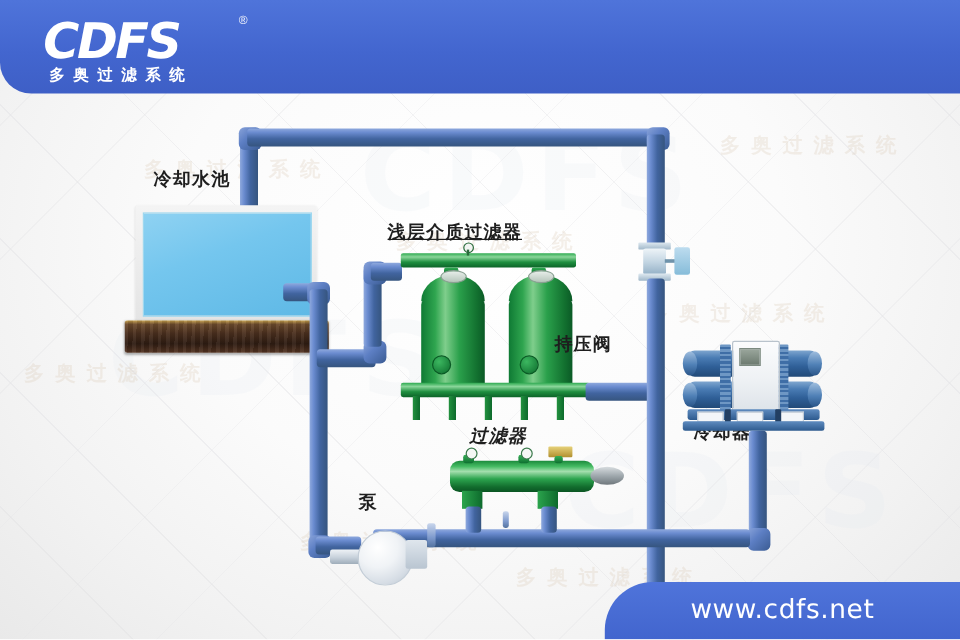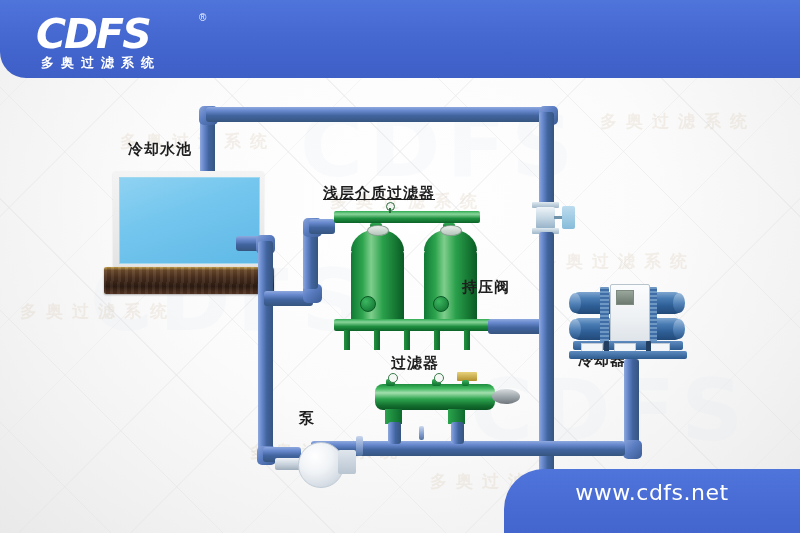--- a/index.html
+++ b/index.html
@@ -62,21 +62,21 @@
   }
   .header-title{
     position:absolute;right:26px;top:14px;
     font-size:31px;font-weight:bold;color:#ffffff;letter-spacing:2px;
     font-family:"DejaVu Sans","Liberation Sans",sans-serif;
     text-shadow:0 1px 2px rgba(0,0,0,.18);
   }
 
   
   .footer{
-    position:absolute;right:0;bottom:0;width:296px;height:64px;
+    position:absolute;right:0;bottom:0;width:296px;height:48px;
     background:linear-gradient(180deg,#4f74da 0%,#4265ce 100%);
     border-top-left-radius:40px;
     z-index:40;
   }
   .footer-url{
     position:absolute;left:0;right:0;top:11px;text-align:center;
     color:#ffffff;font-size:22px;letter-spacing:.5px;
     font-family:"DejaVu Sans","Liberation Sans",sans-serif;
   }
 
@@ -380,21 +380,21 @@
     <div class="pipe-v thick" style="left:624px;top:281px;height:88px;"></div>
     <div class="elbow" style="left:623px;top:362px;"></div>
     <div class="pipe-h thick" style="left:311px;top:363px;width:314px;"></div>
 
     <div class="lbl" style="left:299px;top:331px;">泵</div>
     <div class="pump-suc" style="left:275px;top:380px;width:28px;height:12px;"></div>
     <div class="pump-vol" style="left:298px;top:364px;"></div>
     <div class="pump-mtr" style="left:338px;top:372px;width:18px;height:24px;"></div>
     <div class="flange" style="left:356px;top:358px;width:7px;height:20px;"></div>
 
-    <div class="lbl" style="left:391px;top:276px;">过滤器</div>
+    <div class="lbl" style="left:391px;top:276px;font-style:italic;">过滤器</div>
 
     <div class="hv-body" style="left:375px;top:306px;width:120px;height:26px;"></div>
     <div class="hv-cap" style="left:492px;top:311px;width:28px;height:15px;"></div>
     <div class="hv-nozzle" style="left:386px;top:301px;width:9px;height:7px;"></div>
     <div class="hv-nozzle" style="left:432px;top:301px;width:9px;height:7px;"></div>
     <div class="hv-gauge" style="left:388px;top:295px;"></div>
     <div class="hv-gauge" style="left:434px;top:295px;"></div>
     <div class="hv-valve" style="left:457px;top:294px;width:20px;height:9px;"></div>
     <div class="hv-nozzle" style="left:462px;top:302px;width:7px;height:6px;"></div>
 

